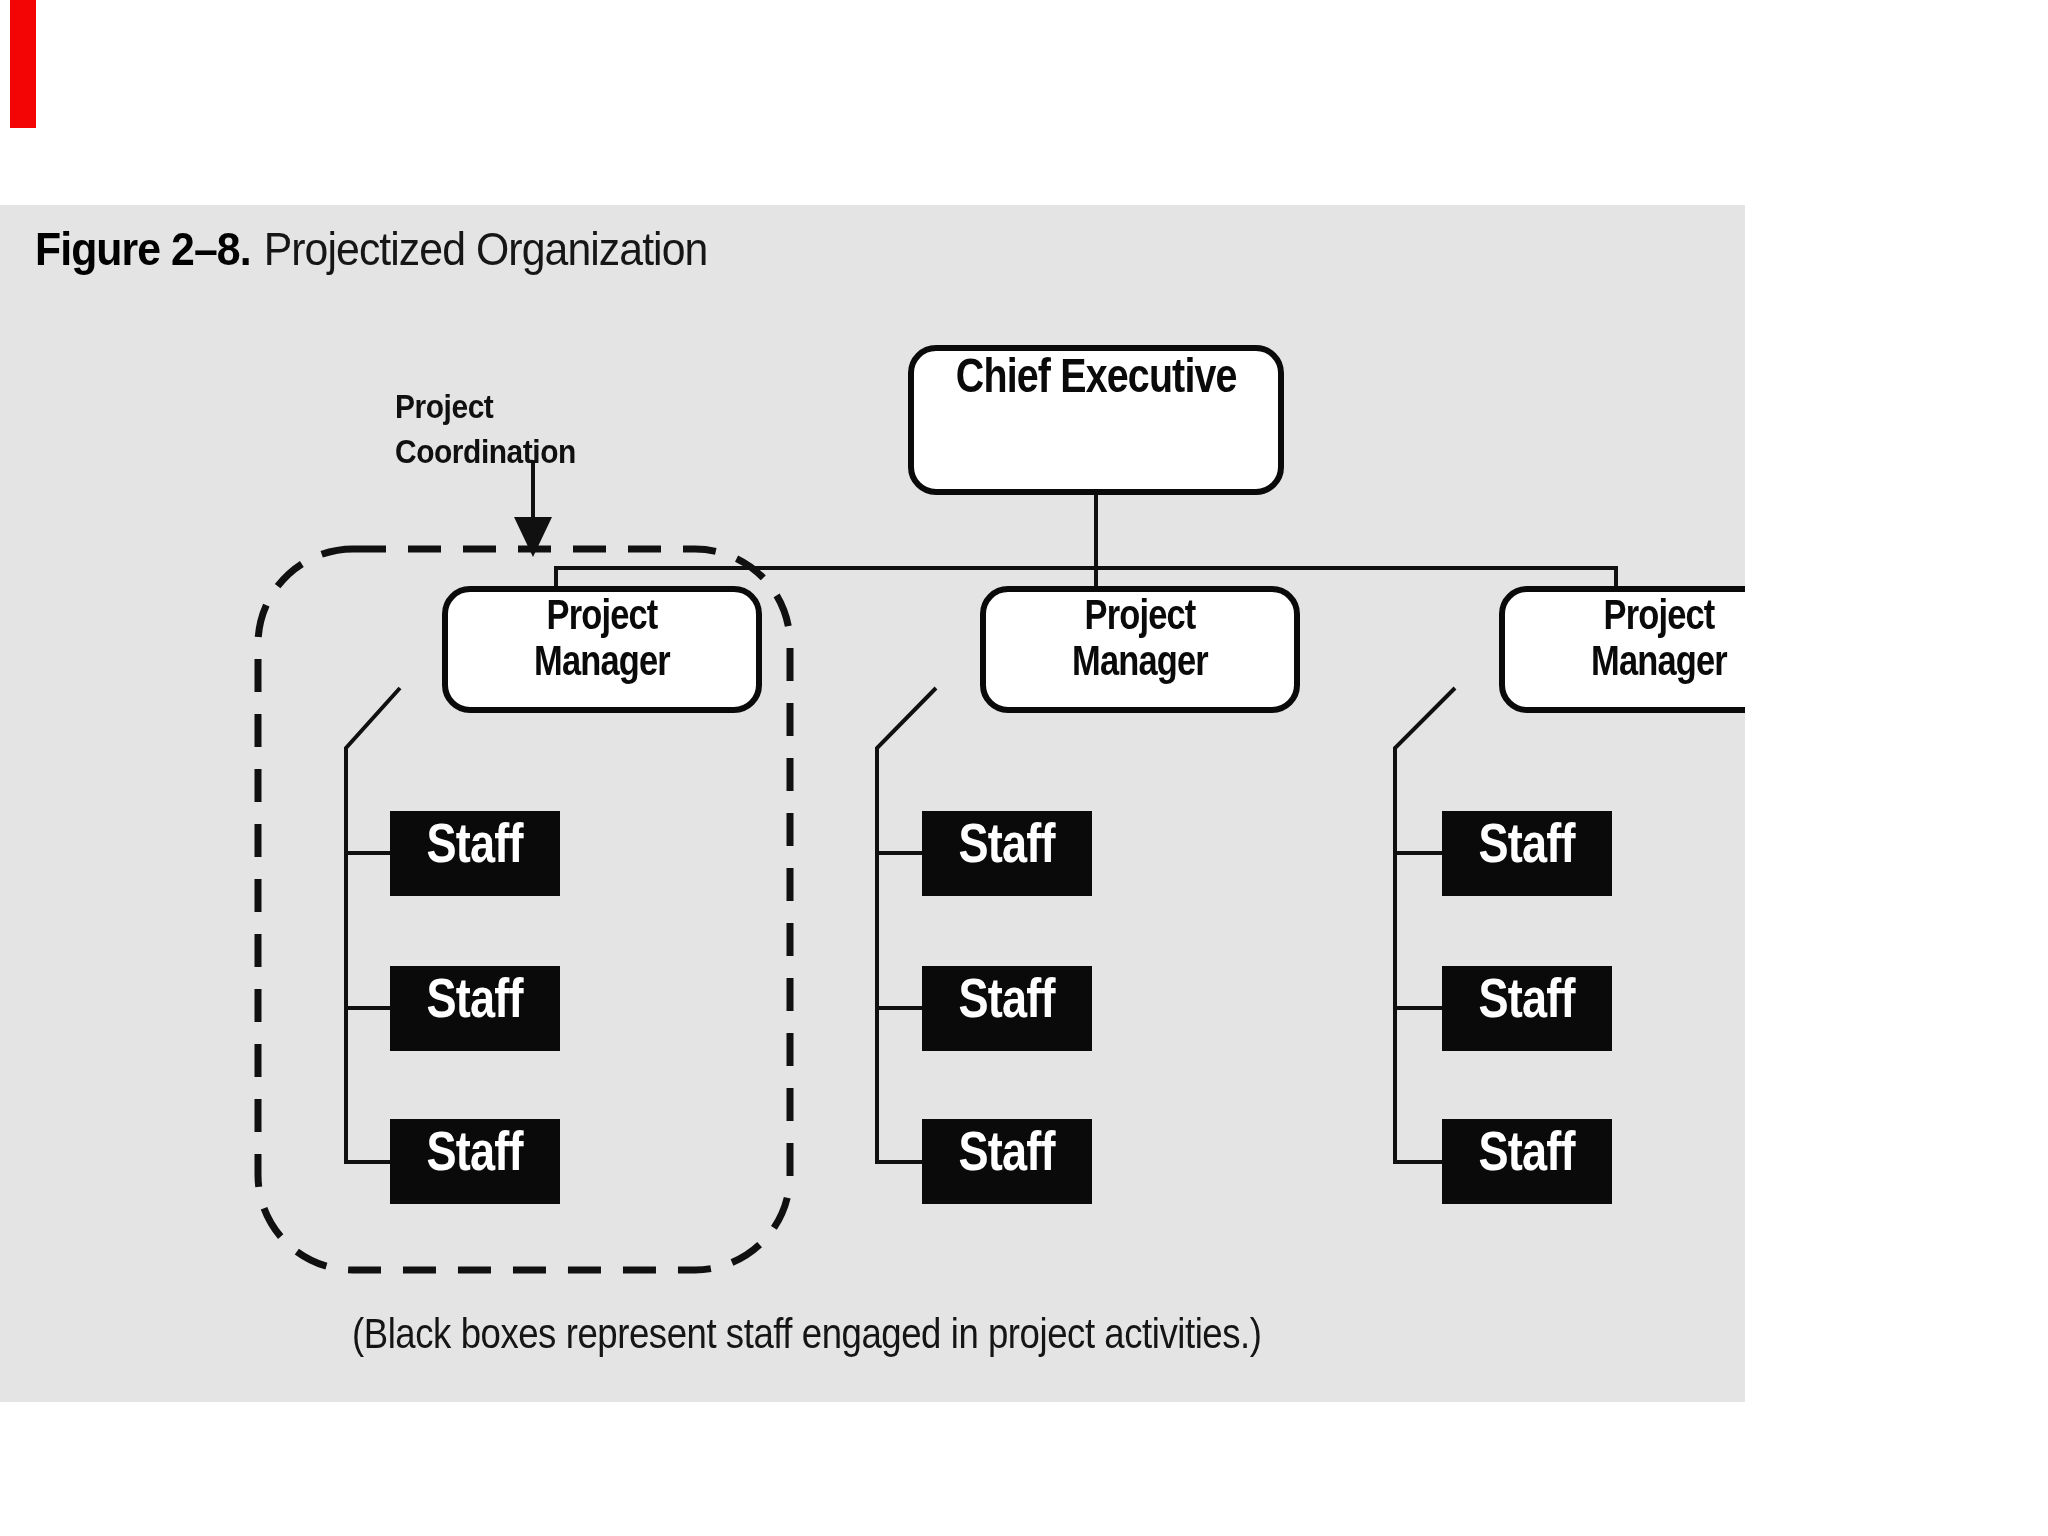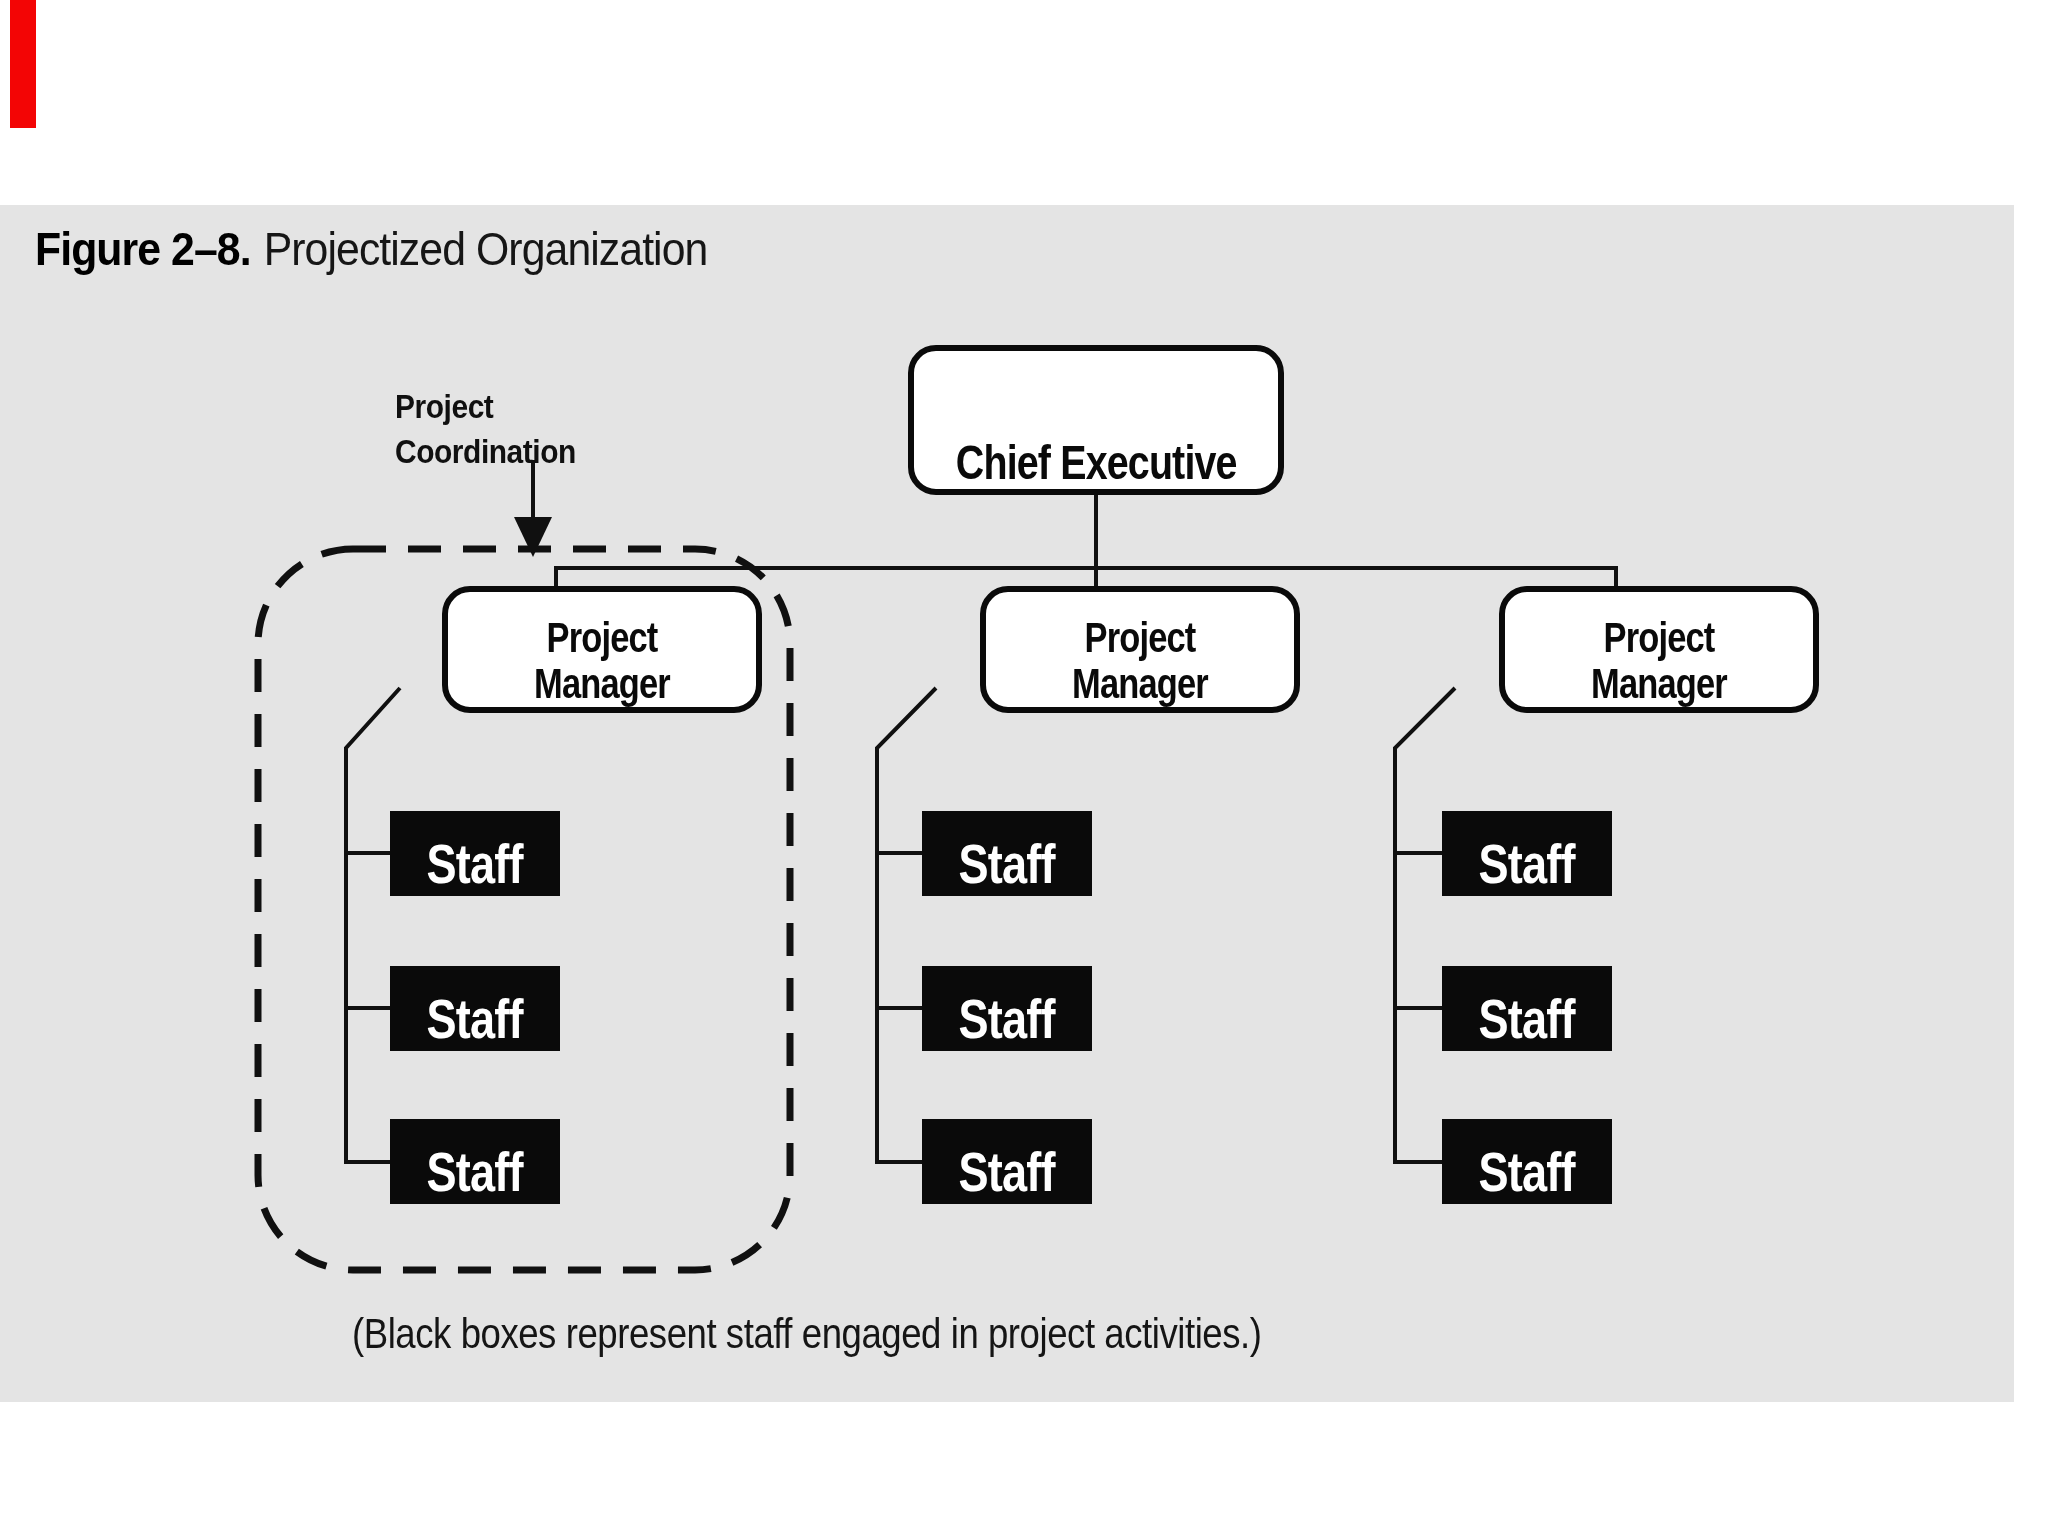--- a/index.html
+++ b/index.html
@@ -1,38 +1,38 @@
 <!DOCTYPE html>
 <html><head>
 <meta charset="utf-8">
 <style>
   html,body { margin:0; padding:0; background:#ffffff; }
   #page {
-    position:relative; width:2048px; height:1536px;
+    position:relative; width:1745px; height:1536px;
     background:#ffffff; overflow:hidden;
     font-family:"Liberation Sans","DejaVu Sans",sans-serif;
   }
   #red-bar {
     position:absolute; left:10px; top:0; width:26px; height:128px;
     background:#f30505;
   }
   #panel {
     position:absolute; left:0; top:205px; width:2014px; height:1197px;
     background:#e4e4e4;
   }
   #fig-title {
     position:absolute; left:35px; top:222px;
     font-size:46px; color:#161616; letter-spacing:-1px; white-space:nowrap;
     transform:scaleX(0.93); transform-origin:left center;
   }
   #fig-title .b { font-weight:bold; color:#000; margin-right:14px; }
   #svg-lines { position:absolute; left:0; top:0; width:2048px; height:1536px; }
 
   .node {
-    position:absolute; display:flex; align-items:flex-end; justify-content:center;
+    position:absolute; display:flex; align-items:flex-start; justify-content:center;
     text-align:center; box-sizing:border-box;
   }
   .rounded {
     background:#ffffff; border:6px solid #0a0a0a; border-radius:28px;
     color:#0a0a0a; font-weight:bold;
   }
   #ce-box { left:908px; top:345px; width:376px; height:150px; font-size:48px; line-height:1.06; }
   .pm-box { width:320px; height:127px; top:586px; font-size:42px; line-height:1.1;margin-left:44px; }
   #pm-1 { left:398px;  }
   #pm-2 { left:936px;  }

